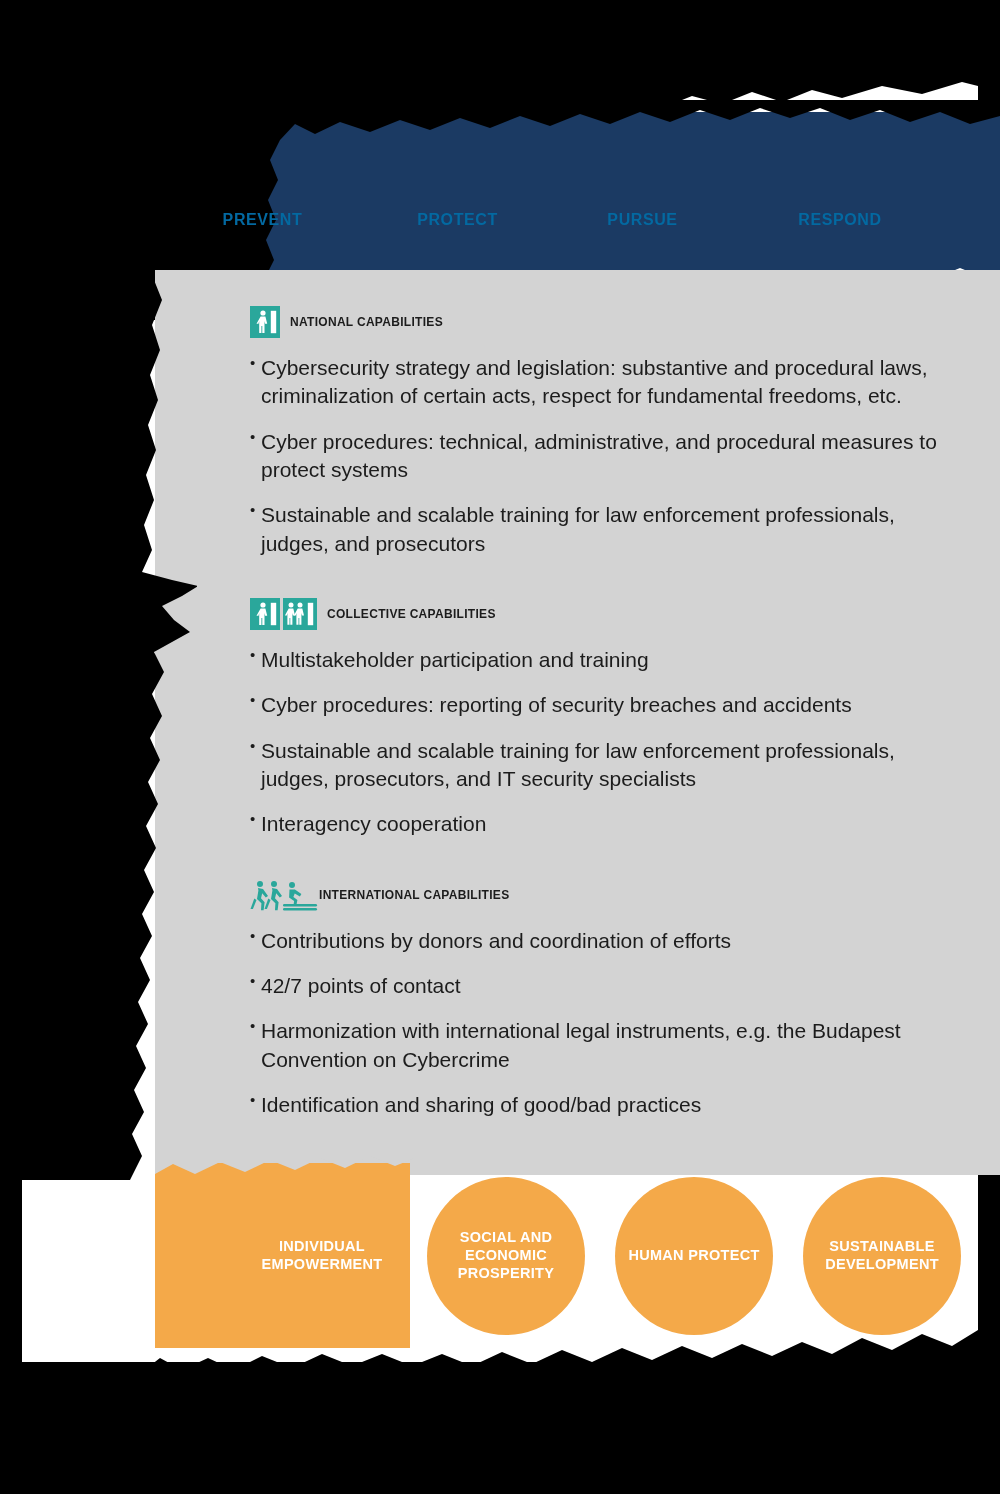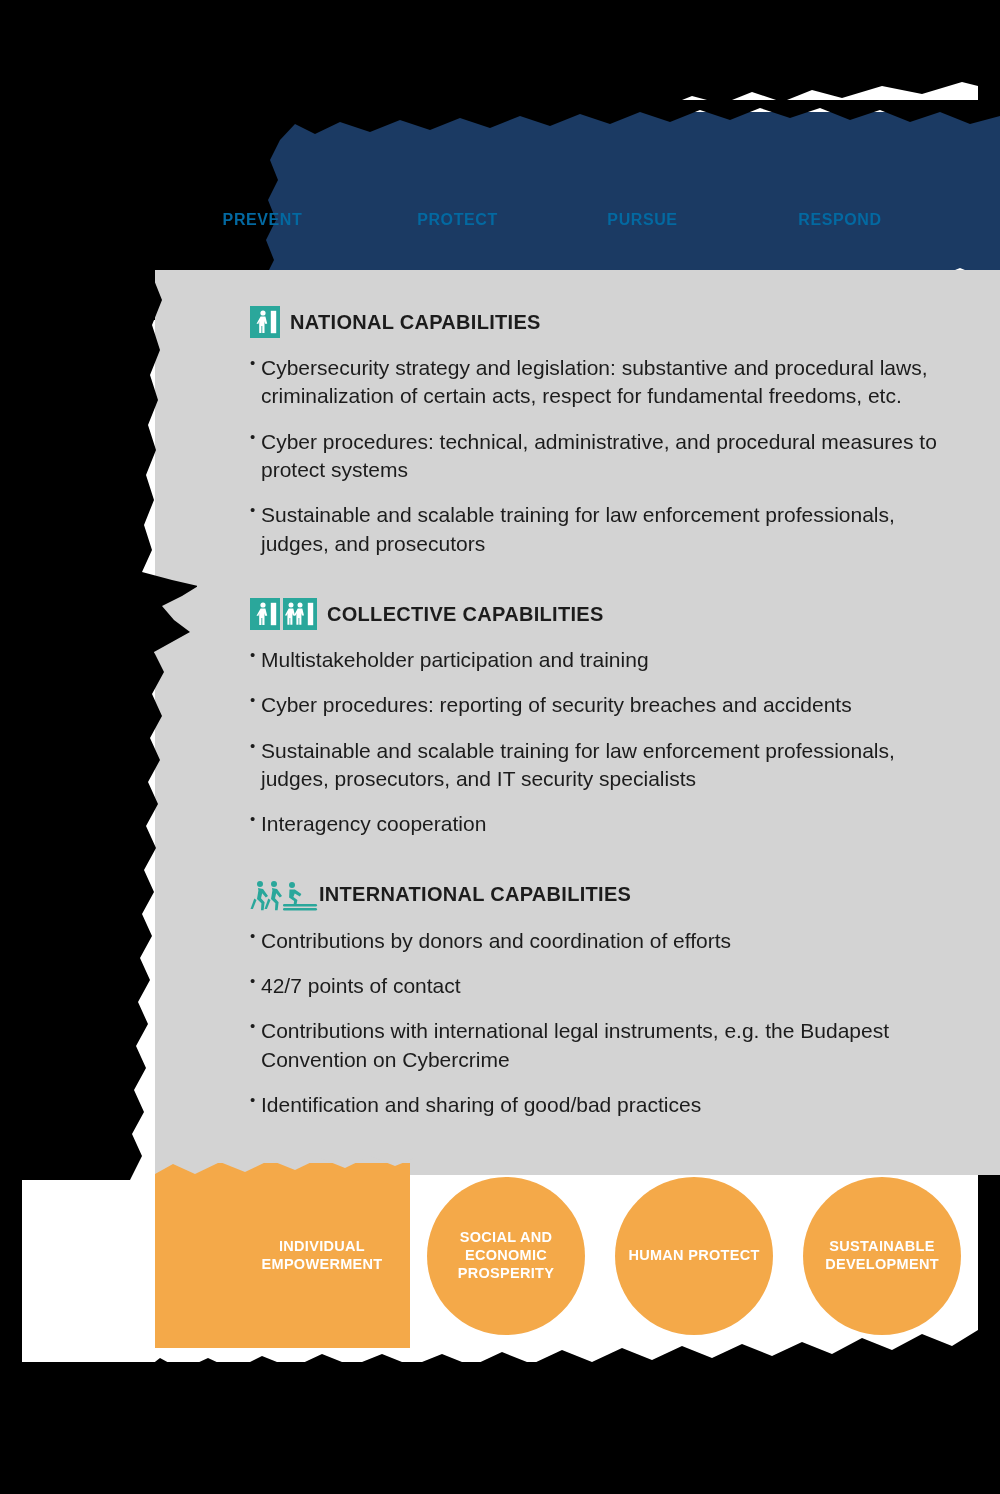--- a/index.html
+++ b/index.html
@@ -106,21 +106,21 @@
     position: relative;
     display: inline-block;
   }
   .icon-badge.wide { width: 34px; }
   .icon-badge svg { display: block; }
   .figure-only {
     width: 26px;
     height: 34px;
   }
   .section-title {
-    font-size: 20px;
+    font-size: 12px;
     font-weight: bold;
     color: #1c1c1c;
     letter-spacing: 0.3px;
   }
 
   ul.bullets {
     list-style: none;
     margin: 10px 0 0 0;
     padding: 0 40px 0 95px;
   }
@@ -311,21 +311,21 @@
                 <rect x="0" y="30" width="34" height="2.4" rx="1.2"></rect>
               </g>
             </svg>
           </span>
         </div>
         <div class="section-title">INTERNATIONAL CAPABILITIES</div>
       </div>
       <ul class="bullets">
         <li>Contributions by donors and coordination of efforts</li>
         <li>42/7 points of contact</li>
-        <li>Contributions with international legal instruments, e.g. the Budapest Convention on Cybercrime</li>
+        <li>Harmonization with international legal instruments, e.g. the Budapest Convention on Cybercrime</li>
         <li>Identification and sharing of good/bad practices</li>
       </ul>
     </div>
   </div>
 
   <div class="orange-band"></div>
   <svg class="tear" style="left:155px;top:1150px;" width="260" height="30" viewBox="0 0 260 30">
     <path fill="#d3d3d3" d="M0,0 H260 V8 L240,16 L215,6 L190,18 L165,8 L140,20 L115,10 L90,22 L65,12 L40,24 L18,14 L0,24 Z"></path>
   </svg>
 

